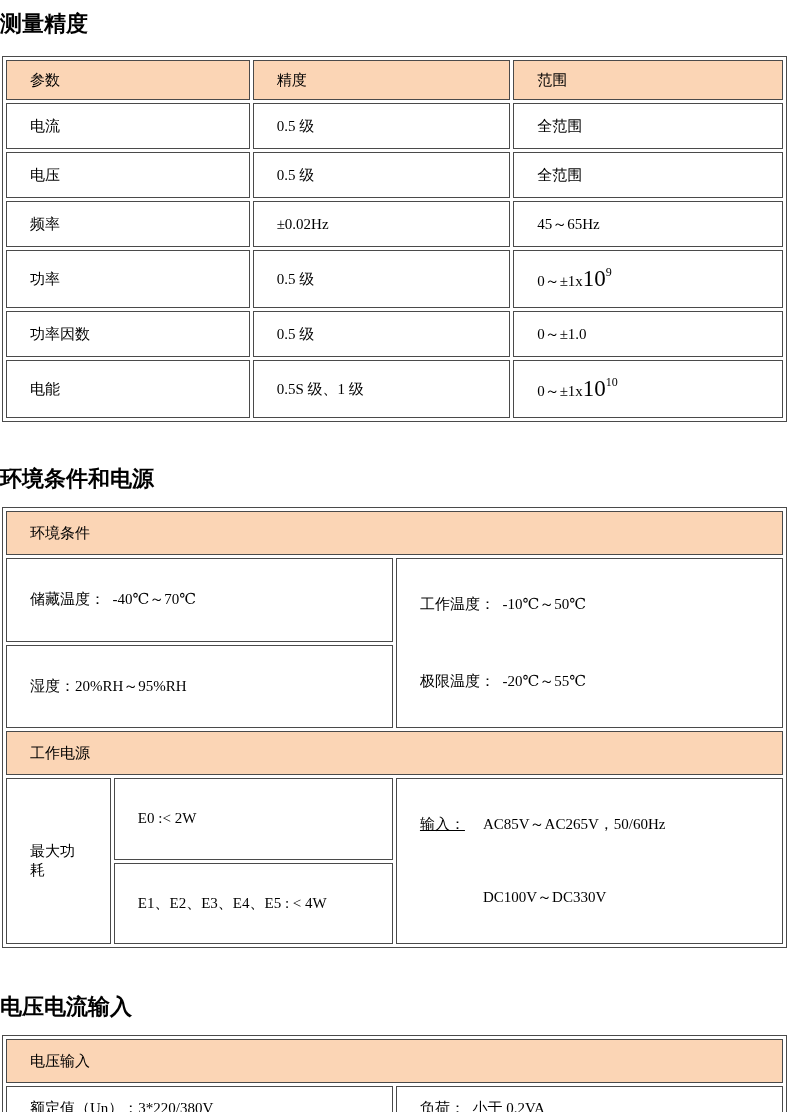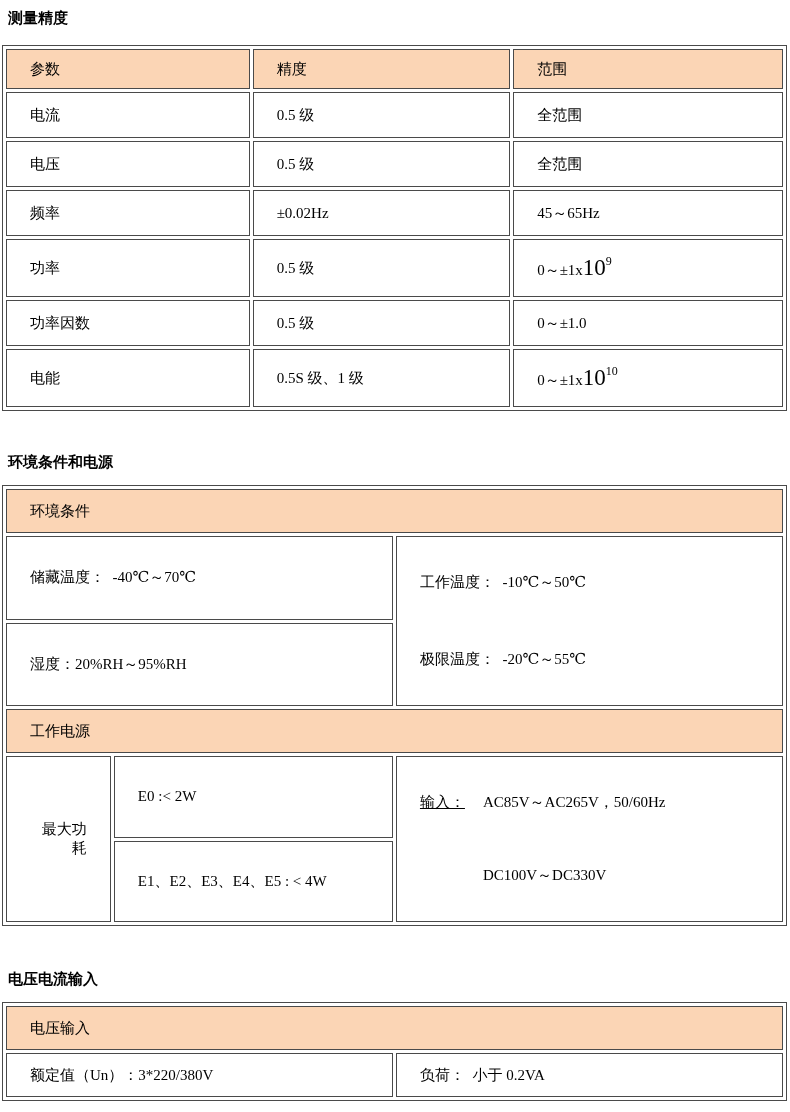--- a/index.html
+++ b/index.html
@@ -6,22 +6,21 @@
     margin: 0; padding: 0;
     width: 790px; height: 1112px;
     background: #ffffff;
     color: #000000;
     font-family: "Liberation Serif", "DejaVu Serif", serif;
     overflow: hidden;
   }
   .sec-title {
     font-family: "Liberation Sans", "DejaVu Sans", sans-serif;
     font-weight: bold;
-    font-size: 15px;
-    margin-left: 8px;
+    font-size: 22px;
   }
   #title-accuracy { padding-top: 9px; margin-bottom: 17px; }
   #title-env     { margin-top: 42px; margin-bottom: 13px; font-family: Liberation Serif, serif; }
   #title-vi      { margin-top: 44px; margin-bottom: 13px; }
 
   table.spec {
     border-collapse: separate;
     border-spacing: 3px;
     border: 1px solid #4a4a4a;
     width: 785px;
@@ -42,21 +41,21 @@
   
   .h34 { height: 34px; }
   .h38 { height: 38px; }
   .h40 { height: 40px; }
   .h44 { height: 44px; }
   .h52 { height: 52px; }
 
   .pow-base { font-size: 23px; }
   .pow-exp  { font-size: 12px; position: relative; top: -10px; }
 
-  .center-cell { text-align: right; }
+  .center-cell { text-align: left; }
 
   .dual-line + .dual-line { margin-top: 24px; }
 
   .input-label { display: inline-block; text-decoration: underline; }
   .input-val   { display: inline-block; margin-left: 18px; }
   .input-line2 { margin-left: 63px; margin-top: 20px; }
 </style>
 </head>
 <body>
 

